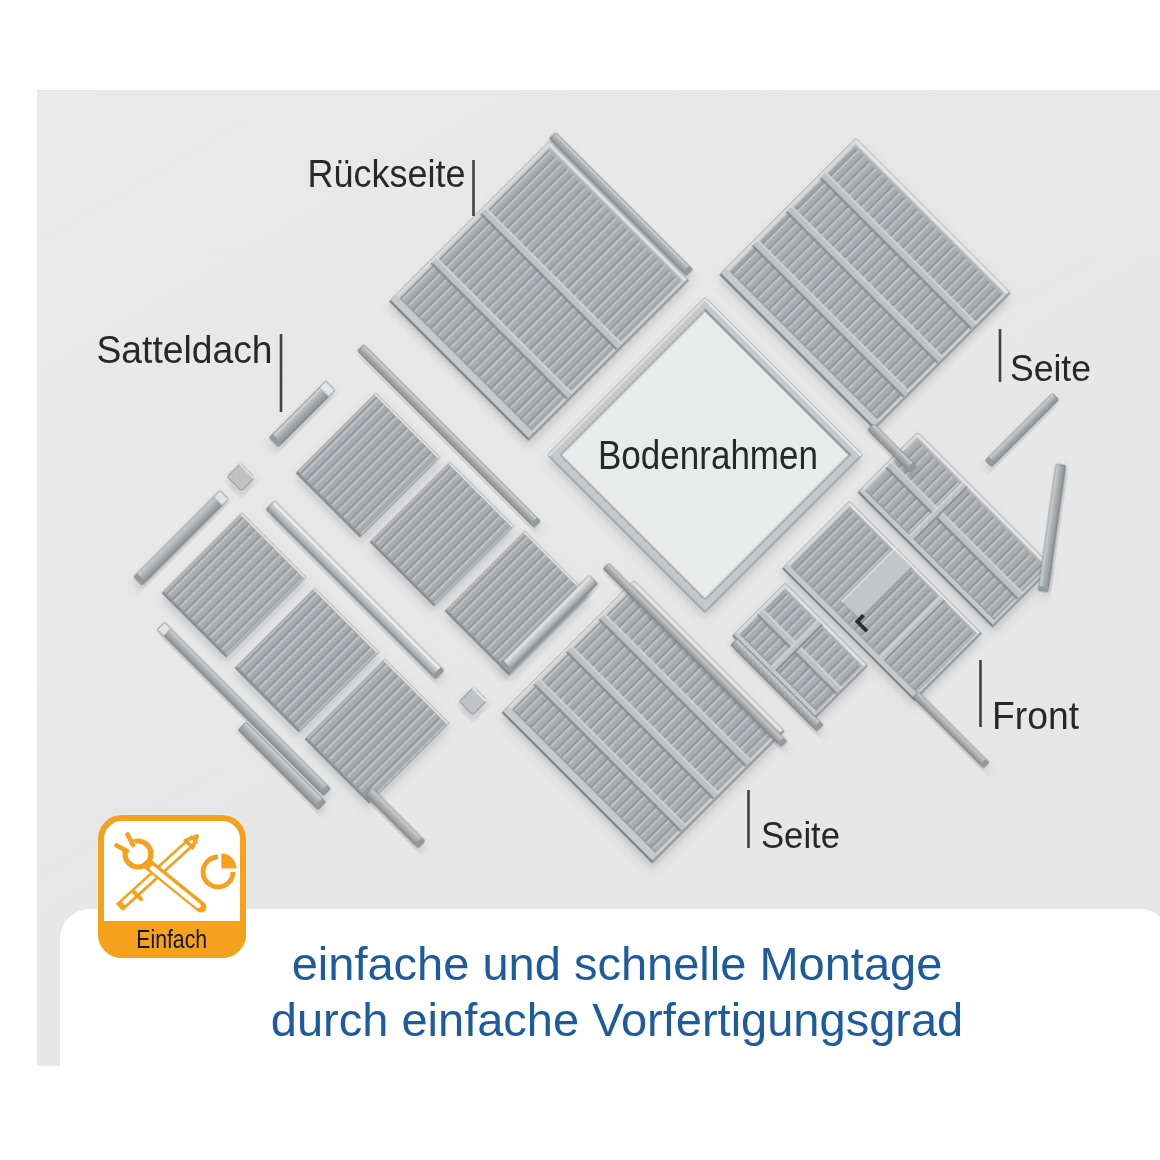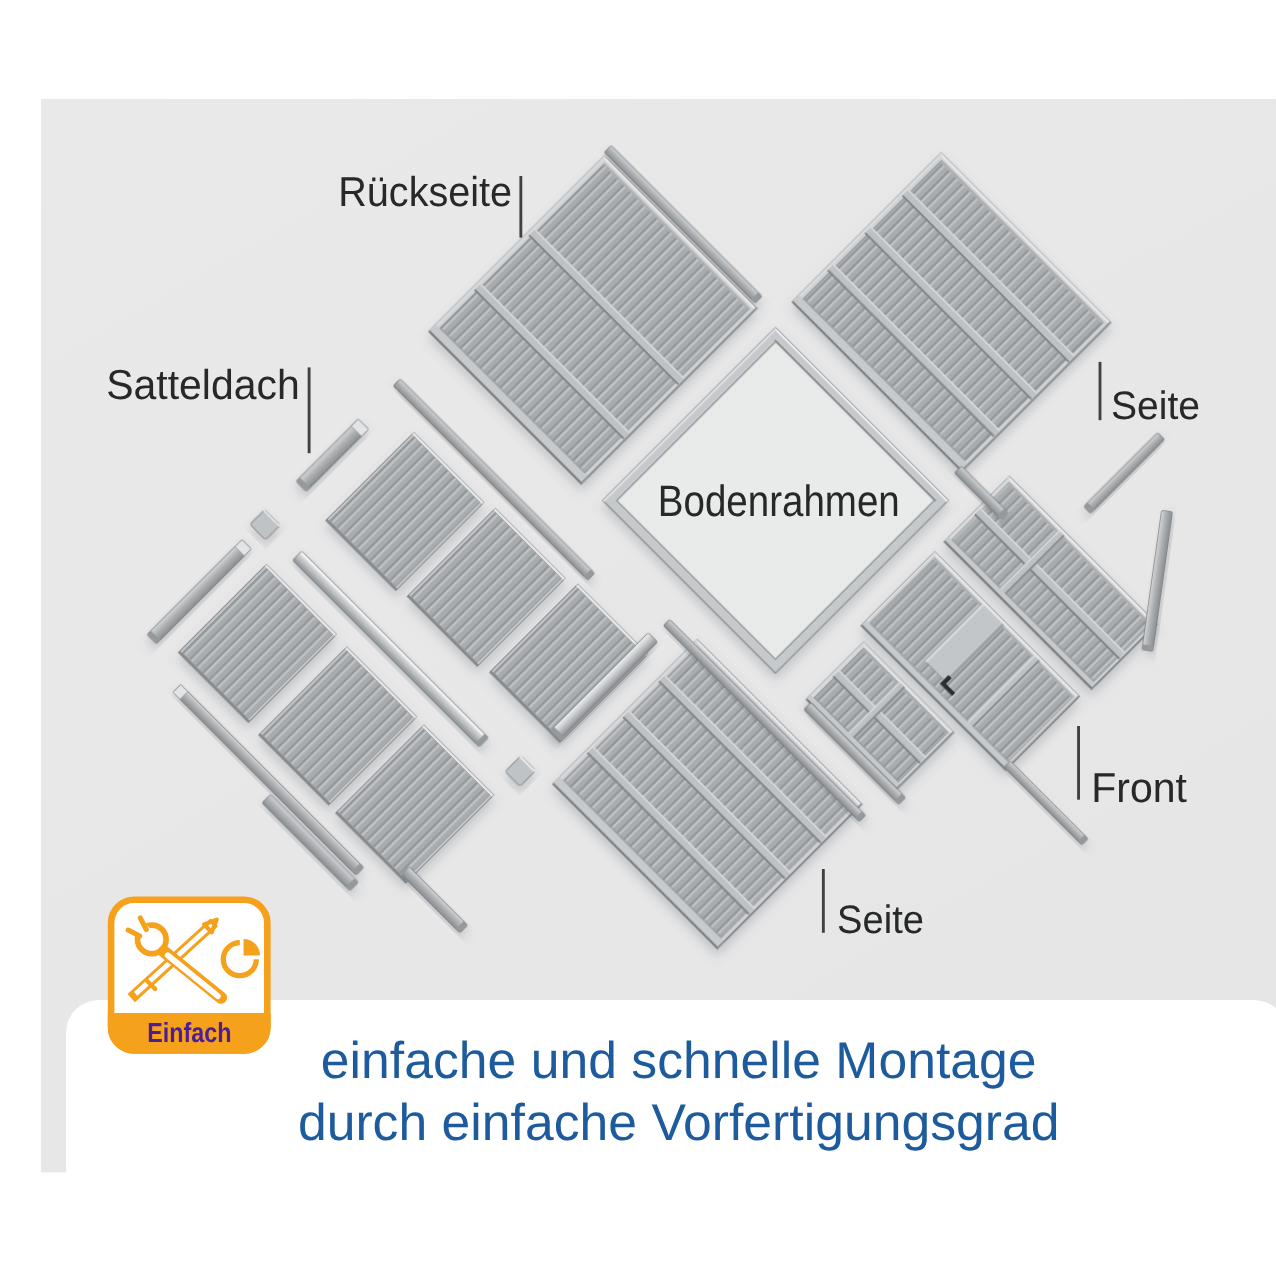--- a/index.html
+++ b/index.html
@@ -5,21 +5,21 @@
 <style>
 html,body{margin:0;padding:0;background:#fff;}
 #stage{position:relative;width:1160px;height:1160px;overflow:hidden;background:#fff;
   font-family:"Liberation Sans",sans-serif;margin-left:37px;}
 #diagram{position:absolute;left:0;top:0;}
 #card{position:absolute;left:23px;top:909px;width:1110px;height:251px;background:#fff;border-radius:30px 30px 0 0;}
 #bottomwhite{position:absolute;left:0;top:1066px;width:1160px;height:94px;background:#fff;}
 #badge{position:absolute;left:61px;top:815px;width:148px;height:143px;background:#fff;
   border:6px solid #f5a11c;border-radius:24px;box-sizing:border-box;}
 #badgeband{position:absolute;left:-6px;bottom:-6px;width:148px;height:37px;background:#f5a11c;
-  border-radius:0 0 24px 24px;color:#4c1d95;font-weight:bold;font-size:25px;text-align:center;line-height:36px;transform-origin:50% 50%;}
+  border-radius:0 0 24px 24px;color:#0f172a;font-weight:normal;font-size:25px;text-align:center;line-height:36px;transform-origin:50% 50%;}
 #badgeicon{position:absolute;left:9px;top:10px;}
 .blue{position:absolute;width:1160px;text-align:center;color:#1d5b9d;font-size:47px;}
 </style>
 </head>
 <body>
 <div id="stage">
 
 <div id="diagram">
 <svg width="1160" height="1160" viewBox="0 0 1160 1160">
 <defs>

